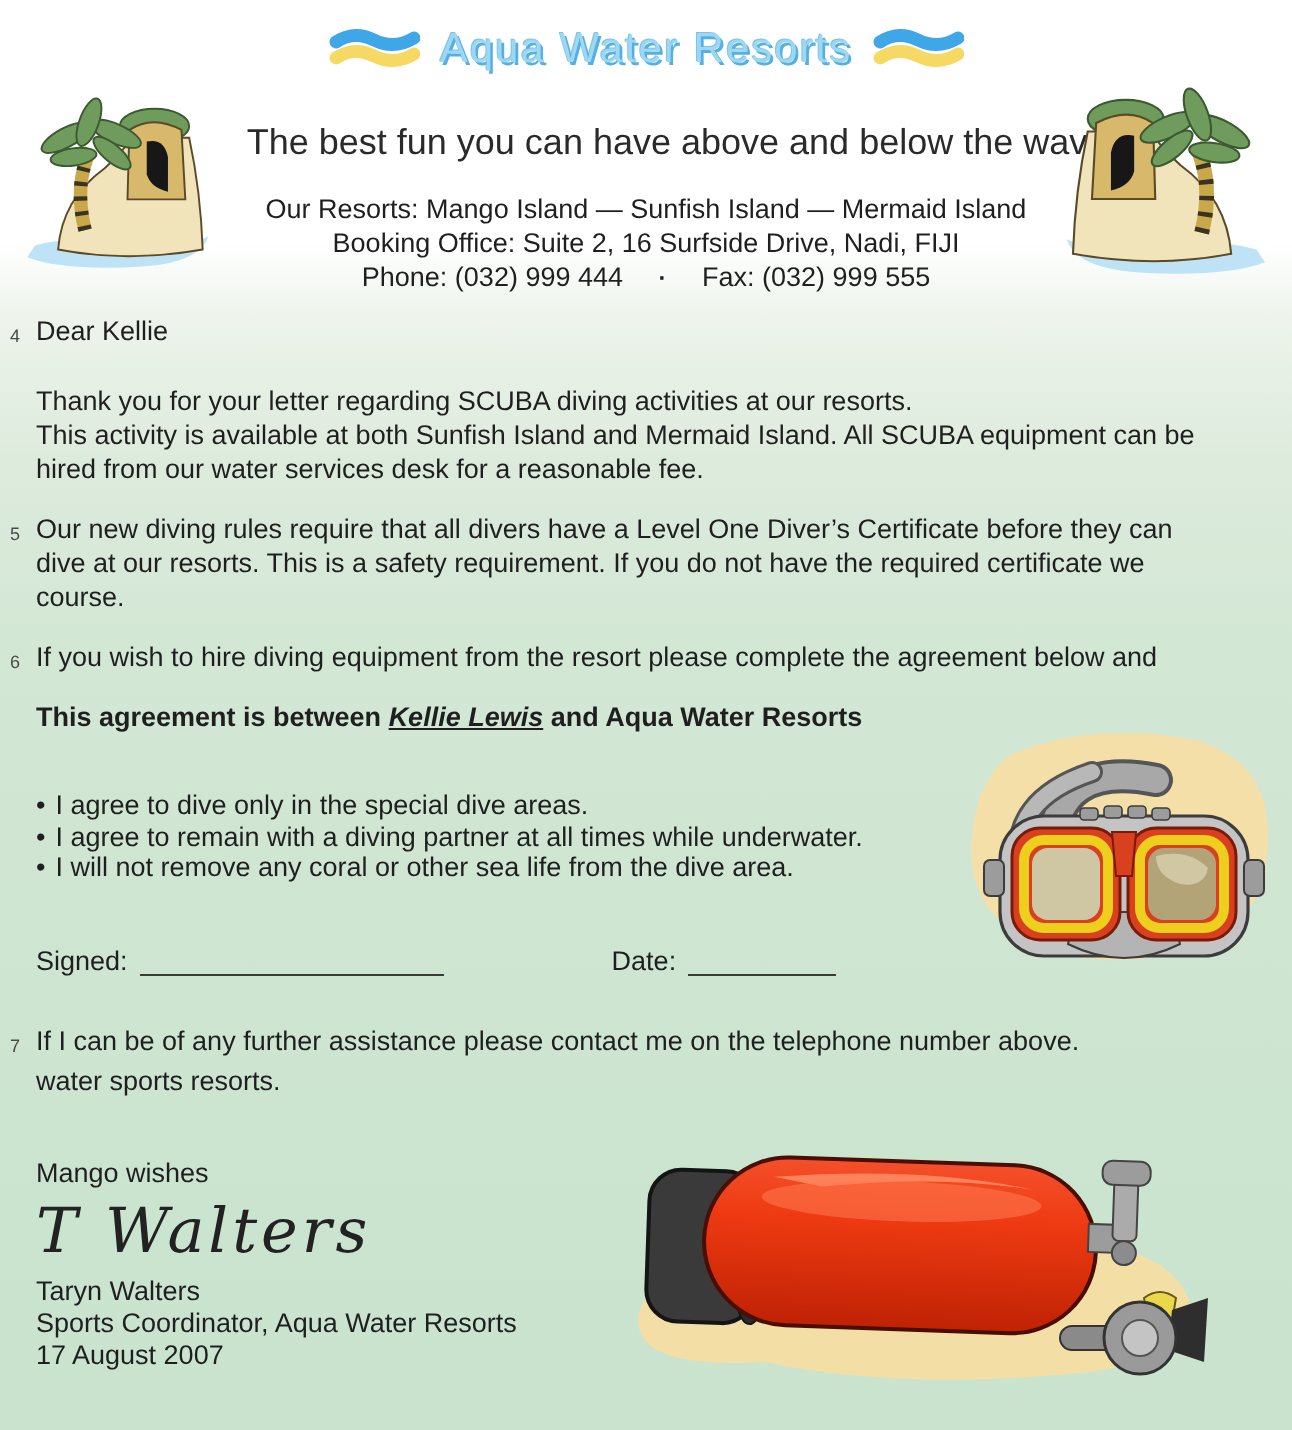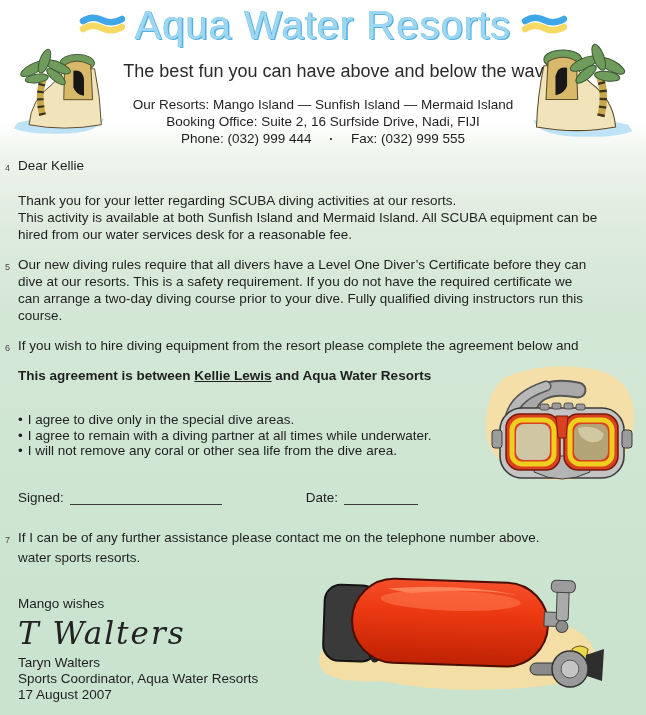--- a/index.html
+++ b/index.html
@@ -17,21 +17,21 @@
       #eef4ec 22%, #ddebdc 32%,
       #d3e7d5 45%, #cde5d1 70%, #c9e3ce 100%);
   }
   
   .header { position: relative; padding-top: 6px; text-align: center; }
   .title-row {
     display: flex; align-items: center; justify-content: center;
     gap: 10px; height: 38px;
   }
   .brand-title {
-    font-size: 40px; letter-spacing: 1px;
+    font-size: 21px; letter-spacing: 1px;
     color: #9ed7f2;
     text-shadow: 1.3px 1.3px 0 #55b0e2, -0.5px -0.5px 0 #7cc5ea;
     font-weight: 400;
   }
   .wave-icon { width: 46px; height: 24px; }
   .tagline { margin-top: 17px; font-size: 18px; color: #2a2a2a; padding-left: 40px; }
   .resorts-line { margin-top: 15px; font-size: 13.5px; }
   .addr-line { margin-top: 2px; font-size: 13.5px; line-height: 16px; }
   .phone-line { margin-top: 1px; font-size: 13.5px; line-height: 16px; }
   .phone-sep { display: inline-block; margin: 0 14px; font-weight: bold; font-size: 12px; }
@@ -43,21 +43,21 @@
   .para { position: relative; line-height: 17px; }
   .line-no {
     position: absolute; left: -13px; top: 3px;
     font-size: 9px; color: #4a4a4a;
   }
   .salutation { margin-top: 10px; }
   .p1 { margin-top: 18px; }
   .p2 { margin-top: 13px; }
   .p3 { margin-top: 13px; }
   .agreement { margin-top: 13px; font-weight: bold; line-height: 17px; }
-  .agreement .party-name { text-decoration: underline; }
+  .agreement .party-name { text-decoration: underline; font-style: italic; }
   .bullets { margin-top: 28px; line-height: 15.5px; }
   .bullet-line .dot { margin-right: 5px; }
   .sign-row { margin-top: 31px; display: flex; align-items: flex-end; }
   .blank {
     display: inline-block; border-bottom: 1.2px solid #3a3a3a;
     height: 13px; margin-left: 6px;
   }
   .blank.signed { width: 152px; }
   .blank.date { width: 74px; }
   .date-group { margin-left: 84px; }
@@ -148,21 +148,20 @@
     <div class="para p1">
       <div>Thank you for your letter regarding SCUBA diving activities at our resorts.</div>
       <div>This activity is available at both Sunfish Island and Mermaid Island.  All SCUBA equipment can be</div>
       <div>hired from our water services desk for a reasonable fee.</div>
     </div>
 
     <div class="para p2">
       <span class="line-no">5</span>
       <div>Our new diving rules require that all divers have a Level One Diver’s Certificate before they can</div>
       <div>dive at our resorts. This is a safety requirement. If you do not have the required certificate we</div>
-      <div>can arrange a two-day diving course prior to your dive. Fully qualified diving instructors run this</div>
       <div>course.</div>
     </div>
 
     <div class="para p3">
       <span class="line-no">6</span>
       <div>If you wish to hire diving equipment from the resort please complete the agreement below and</div>
     </div>
 
     <div class="agreement">
       <span>This agreement is between </span><span class="party-name">Kellie Lewis</span><span> and Aqua Water Resorts</span>

